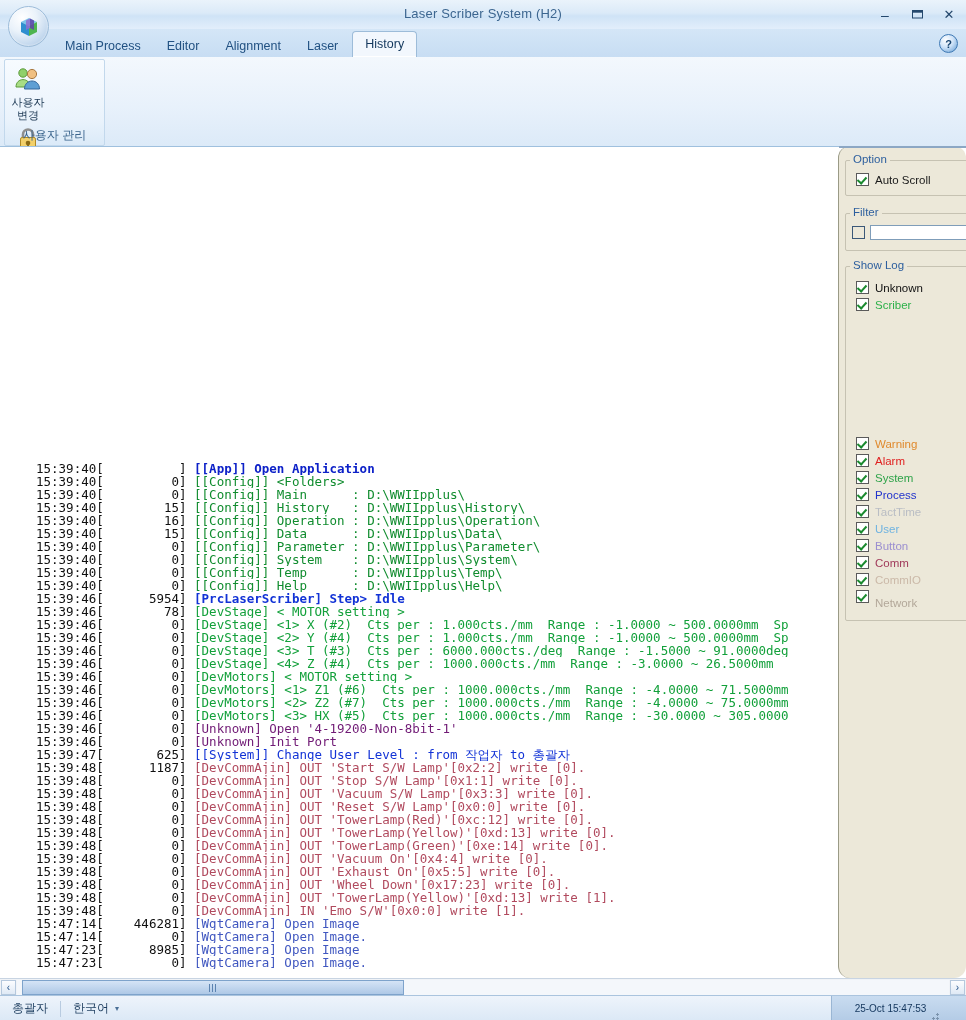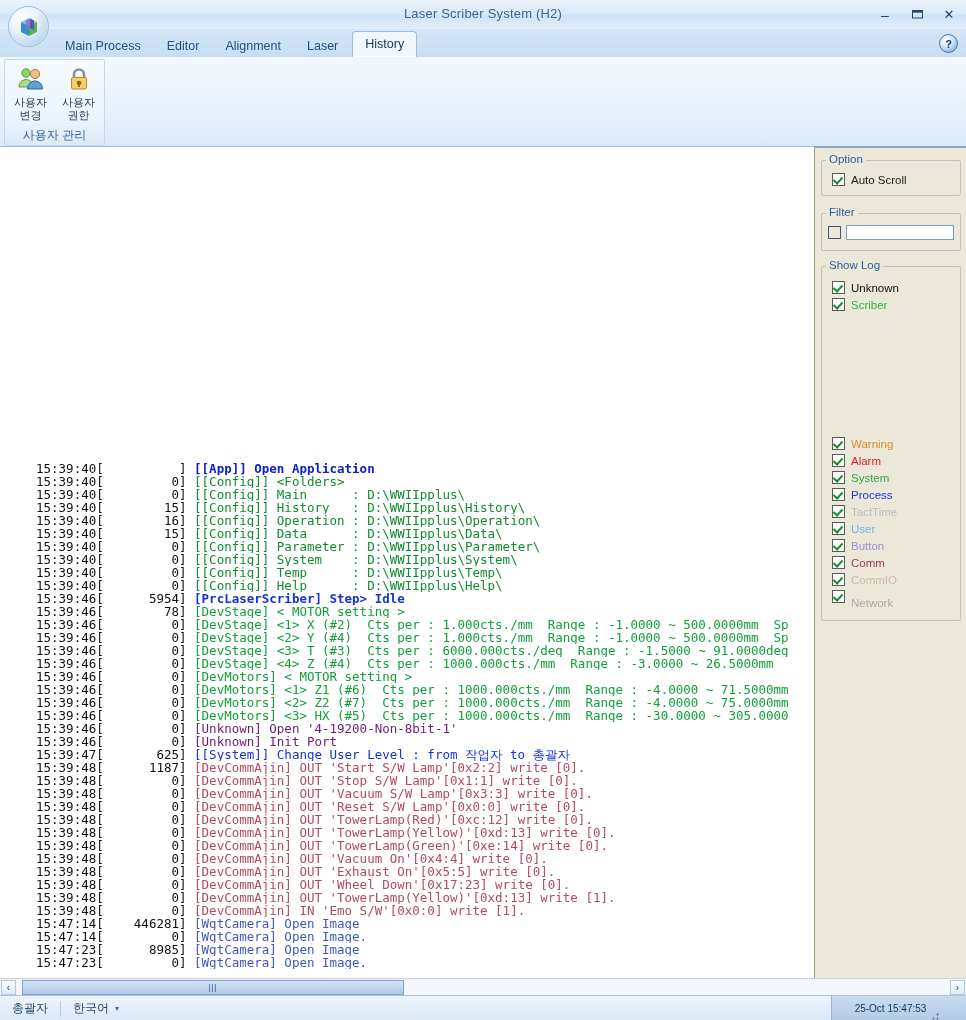--- a/index.html
+++ b/index.html
@@ -62,21 +62,21 @@
   .ribbon{
     position:absolute;left:0;top:57px;width:966px;height:89px;
     background:linear-gradient(to bottom,#f3f8fd 0%,#e8f1fb 55%,#dceaf8 100%);
     border-bottom:1px solid #7ea9cf;
   }
   .ribbon-group{
     position:absolute;left:4px;top:2px;width:99px;height:85px;
     background:linear-gradient(to bottom,#f7fbff 0%,#eaf3fc 70%,#dbeaf8 100%);
     border:1px solid #c2d8ec;border-radius:2px;
   }
-  .grp-items{display:flex;justify-content:center;gap:2px;padding-top:4px;}
+  .grp-items{display:flex;justify-content:center;gap:2px;padding-top:4px;flex-direction:column;}
   .rbtn{width:46px;display:flex;flex-direction:column;align-items:center;cursor:default;}
   .rbtn .ico{height:30px;display:flex;align-items:center;justify-content:center;}
   .rbtn .lbl{font-size:11px;color:#17334f;text-align:center;line-height:13px;margin-top:2px;}
   .grp-title{
     position:absolute;left:0;bottom:1px;width:99px;text-align:center;
     font-size:12px;color:#3a648c;
   }
 
   
   .logwrap{
@@ -100,24 +100,25 @@
   .lv-config{color:#108c2e;}
   .lv-prc{color:#1233d6;font-weight:bold;}
   .lv-dev{color:#12a03a;}
   .lv-unknown{color:#701a75;text-align:right;}
   .lv-system{color:#1233d6;}
   .lv-comm{color:#b14a5e;}
   .lv-cam{color:#4057c0;}
 
   
   .optpanel{
-    position:absolute;right:0;top:146px;width:152px;height:832px;
+    position:absolute;right:0;top:146px;width:128px;height:832px;
     background:#ece8d9;
     border-left:1px solid #9a9a86;
     box-sizing:border-box;
+    border-radius:12px;
   }
   .optpanel .topline{position:absolute;left:0;top:0;width:152px;height:2px;background:#8ca7c4;}
   .fieldset{
     position:absolute;left:6px;width:140px;
     border:1px solid #c6c2b2;border-top:1px solid #c6c2b2;border-radius:2px;
     box-sizing:border-box;
   }
   .legend{
     position:absolute;left:4px;top:-8px;background:#ece8d9;padding:0 3px;
     font-size:11.5px;color:#2d5f9e;

